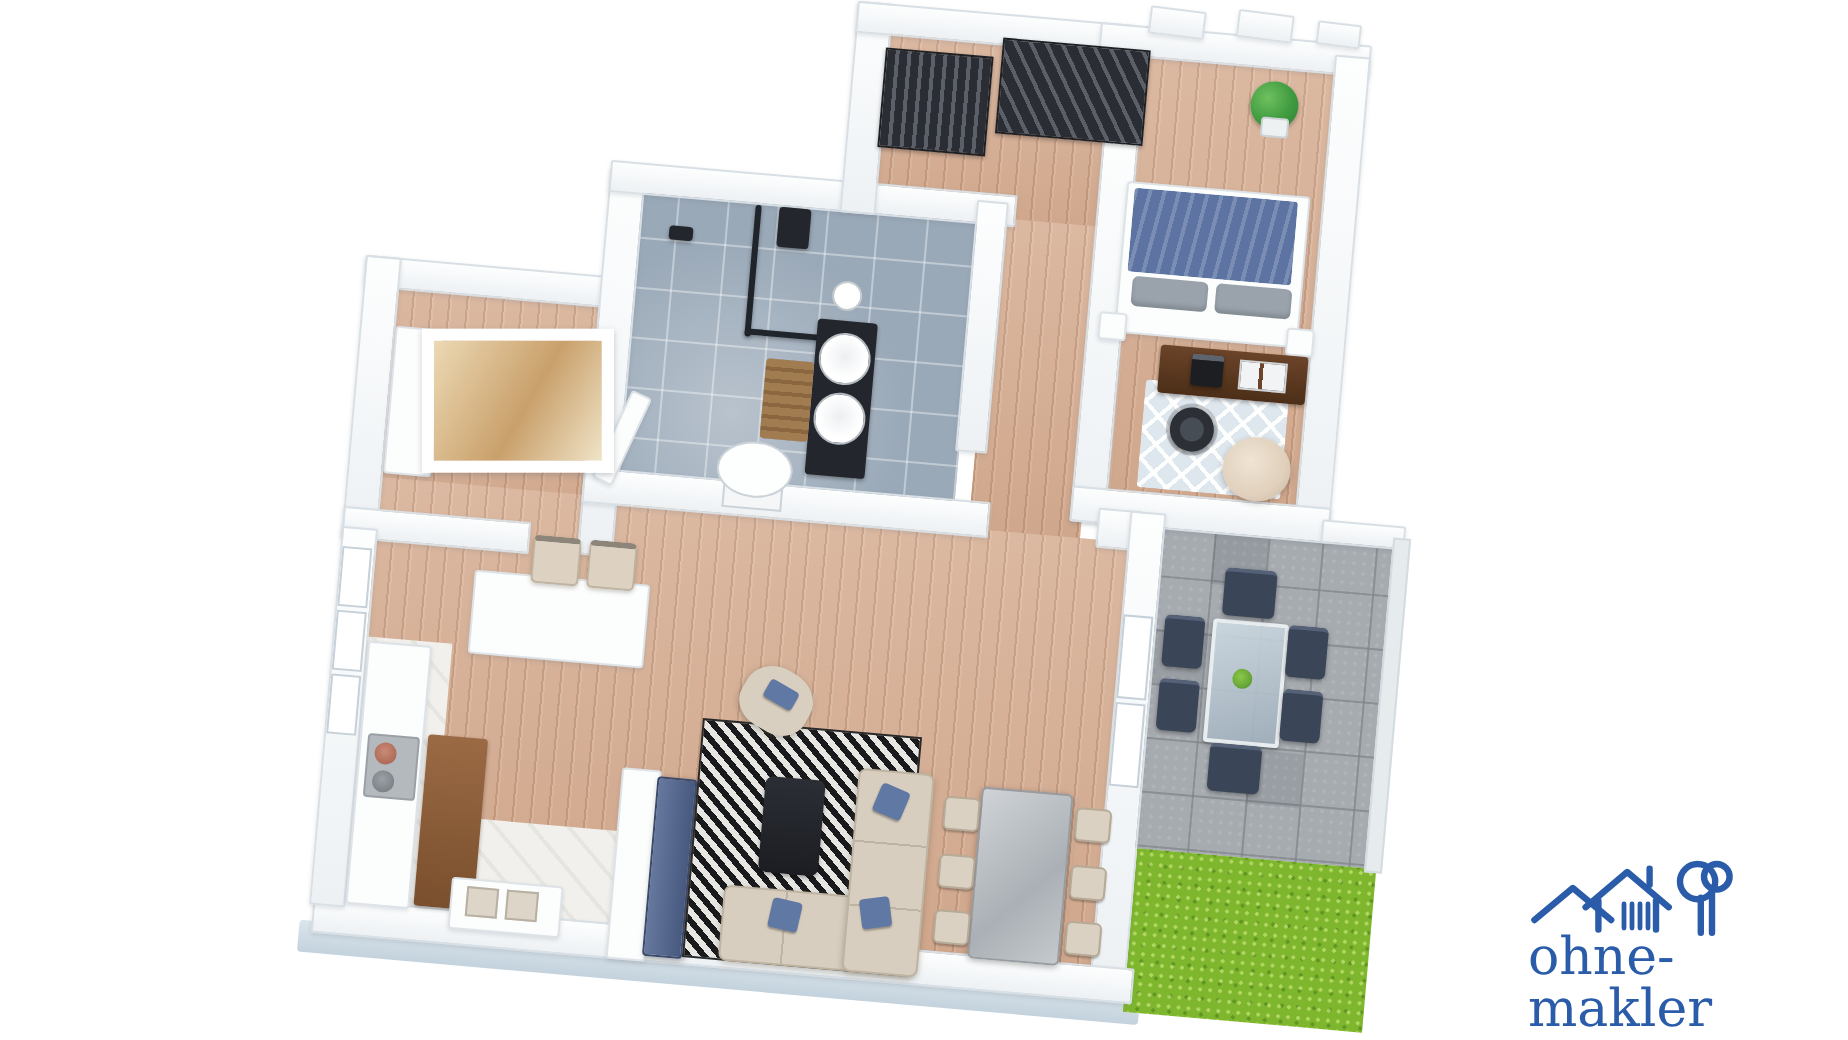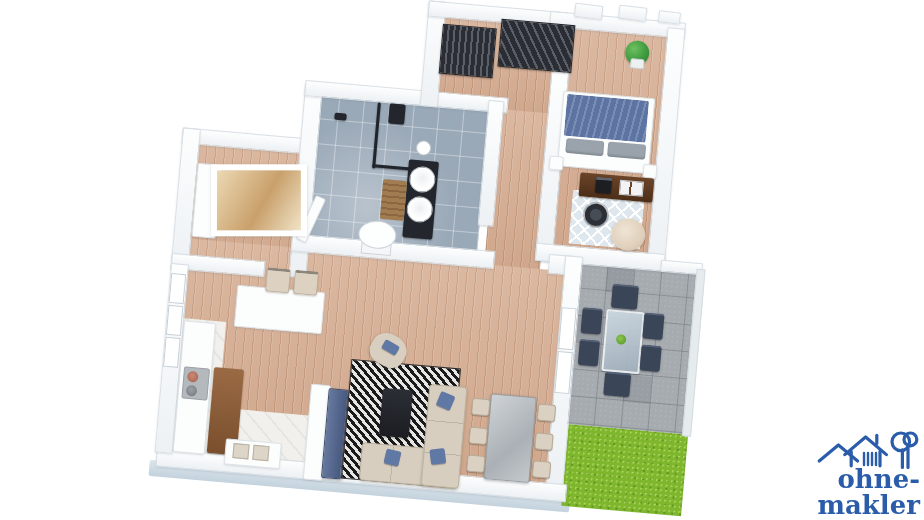--- a/index.html
+++ b/index.html
@@ -43,21 +43,21 @@
   .slats-v{position:absolute;background:repeating-linear-gradient(90deg,#2a2d33 0 4px,#5a5f68 4px 6px);
         border:1px solid #1d2025;box-shadow:0 1px 2px rgba(0,0,0,.3);}
   .slats-d{position:absolute;background:repeating-linear-gradient(60deg,#2a2d33 0 5px,#5a5f68 5px 7px);
         border:1px solid #1d2025;box-shadow:0 1px 2px rgba(0,0,0,.3);}
   .rugbw{position:absolute;background:repeating-linear-gradient(45deg,#191a1c 0 3px,#e7e6e2 3px 6px);
         border:1px solid #28292b;}
   .rugbed{position:absolute;background-color:#dfe7ee;border-radius:2px;
         background-image:repeating-linear-gradient(45deg,rgba(255,255,255,.95) 0 2px,transparent 2px 10px),
         repeating-linear-gradient(-45deg,rgba(255,255,255,.95) 0 2px,transparent 2px 10px);}
   .circle{border-radius:50%;}
-  #logo{position:absolute;right:4px;bottom:2px;width:156px;text-align:right;font-weight:bold;}
+  #logo{position:absolute;right:4px;bottom:2px;width:156px;text-align:left;}
   #logo-text{font-family:"DejaVu Serif","Liberation Serif",serif;font-size:26px;line-height:26px;
         color:#2a5caa;margin-top:-7px;letter-spacing:0px;}
 </style>
 </head>
 <body>
 
 <div id="stage">
   <div id="plan">
 
     <div class="wood" style="left:44px;top:166px;width:112px;height:122px;"></div>

